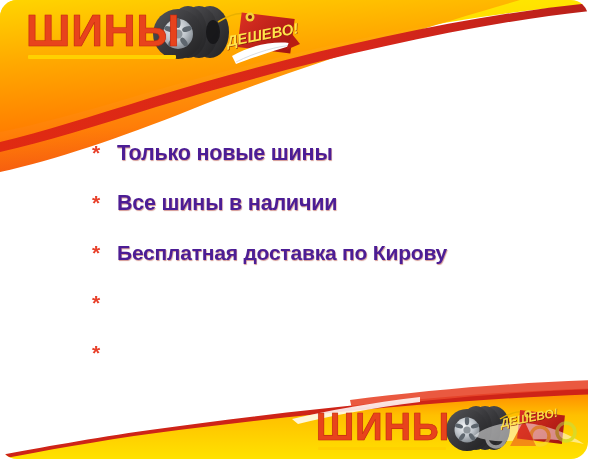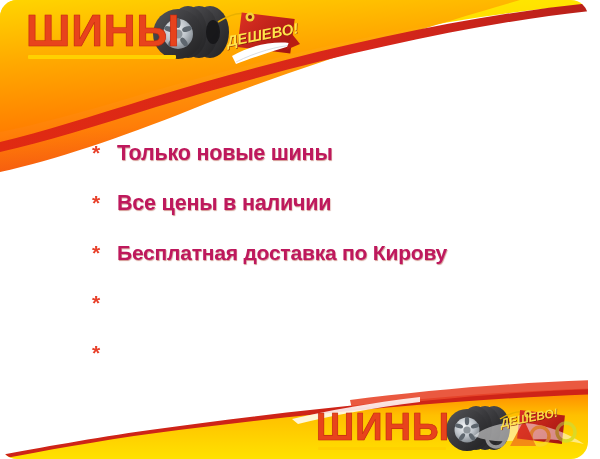--- a/index.html
+++ b/index.html
@@ -61,21 +61,21 @@
   }
   .star{
     color:#E8402A;
     font-size:21px;
     font-weight:bold;
     width:25px;
     flex:0 0 25px;
     line-height:30px;
   }
   .btext{
-    color:#be185d;
+    color:#4c1d95;
     font-size:21.5px;
     font-weight:bold;
     line-height:30px;
     text-shadow:0.6px 0.6px 0.9px rgba(160,30,20,.45);
     letter-spacing:-0.2px;
   }
   .bullet.b3 .btext{font-size:21px;}
 
   
   .tagtext{
@@ -216,21 +216,21 @@
   </div>
   <div class="tagtext" id="tag-top-text">ДЕШЕВО!</div>
 
   <div id="bullets">
     <div class="bullet b1">
       <span class="star">*</span>
       <span class="btext">Только новые шины</span>
     </div>
     <div class="bullet b2">
       <span class="star">*</span>
-      <span class="btext">Все цены в наличии</span>
+      <span class="btext">Все шины в наличии</span>
     </div>
     <div class="bullet b3">
       <span class="star">*</span>
       <span class="btext">Бесплатная доставка по Кирову</span>
     </div>
     <div class="bullet b4">
       <span class="star">*</span>
     </div>
     <div class="bullet b5">
       <span class="star">*</span>

